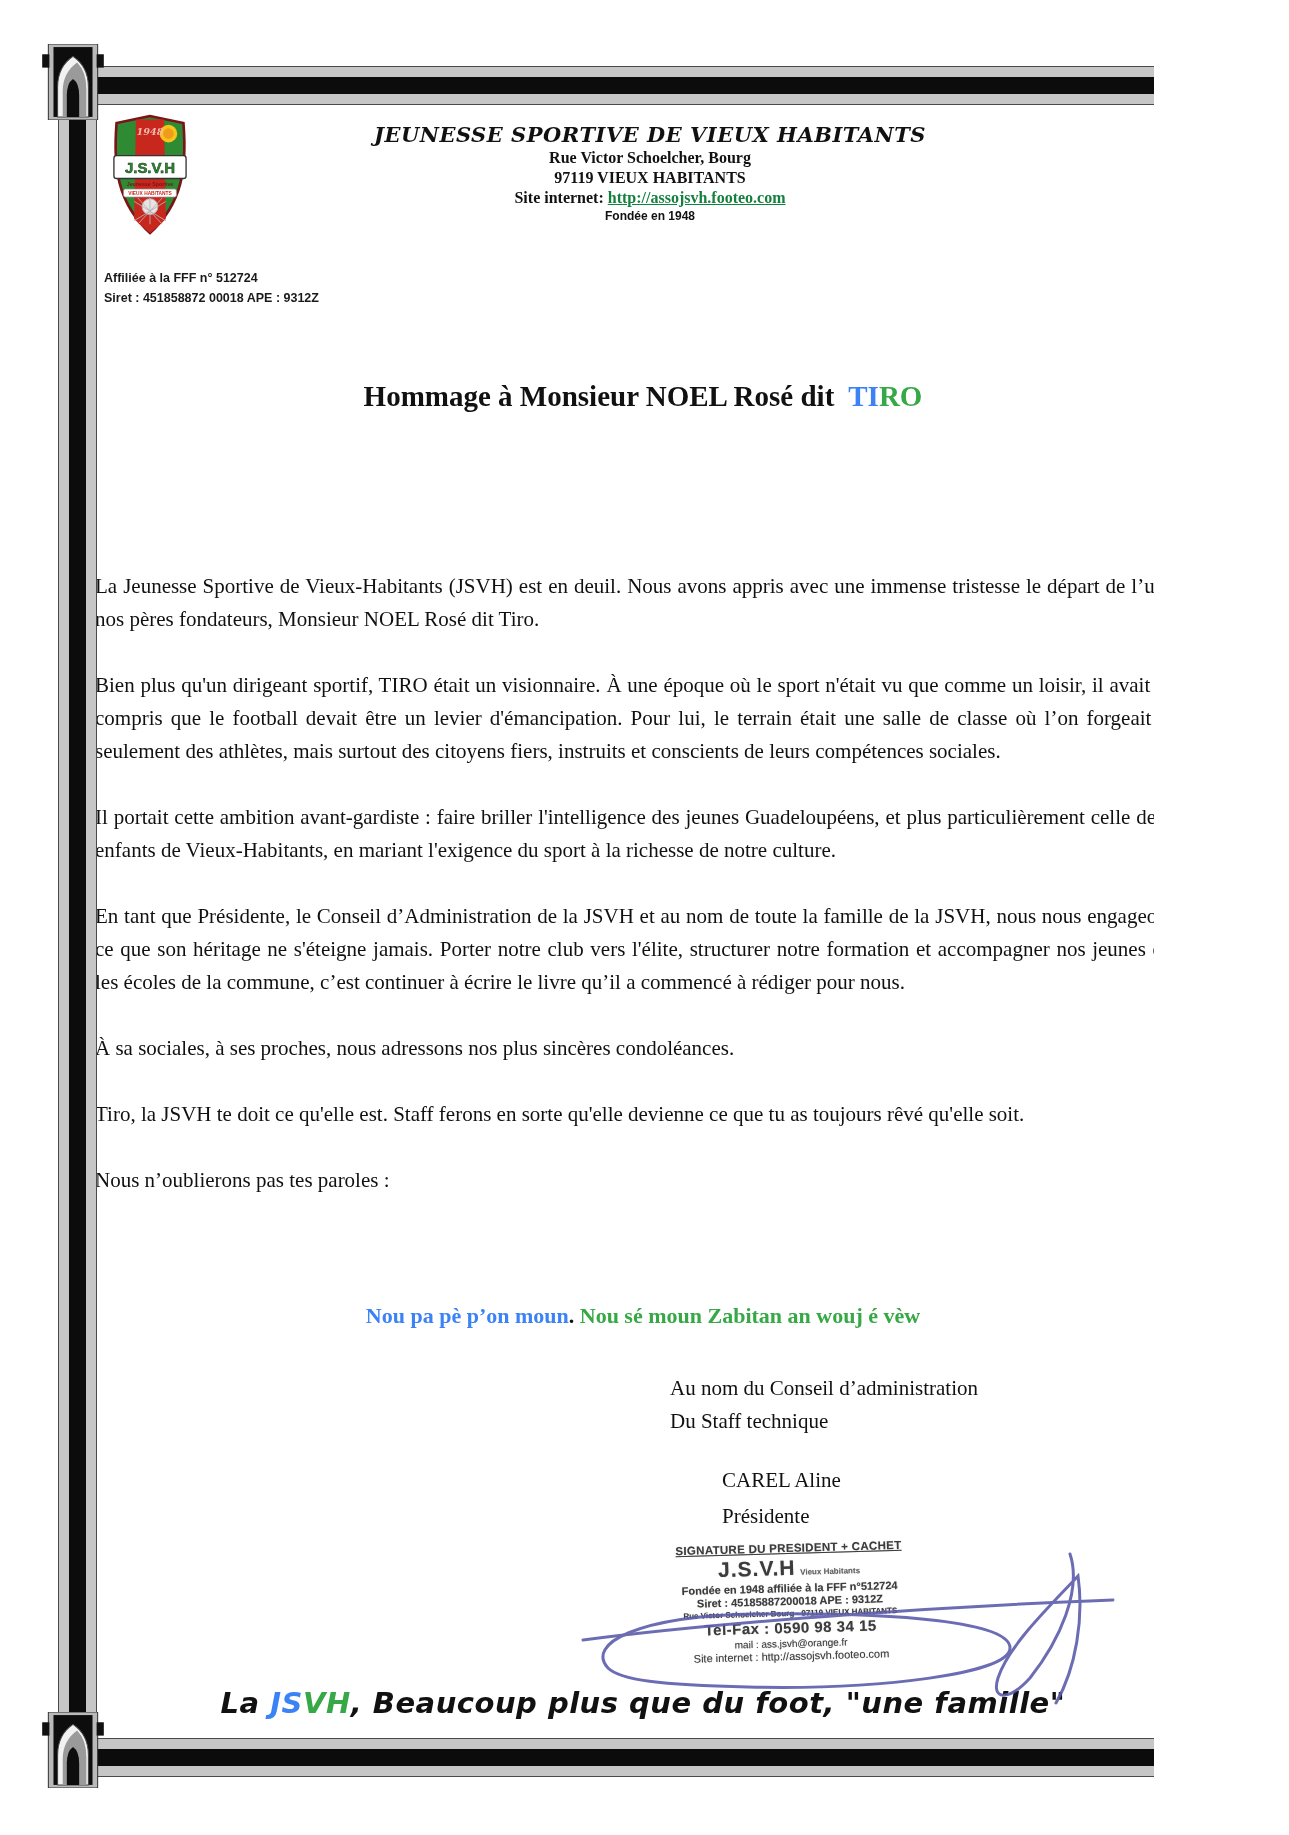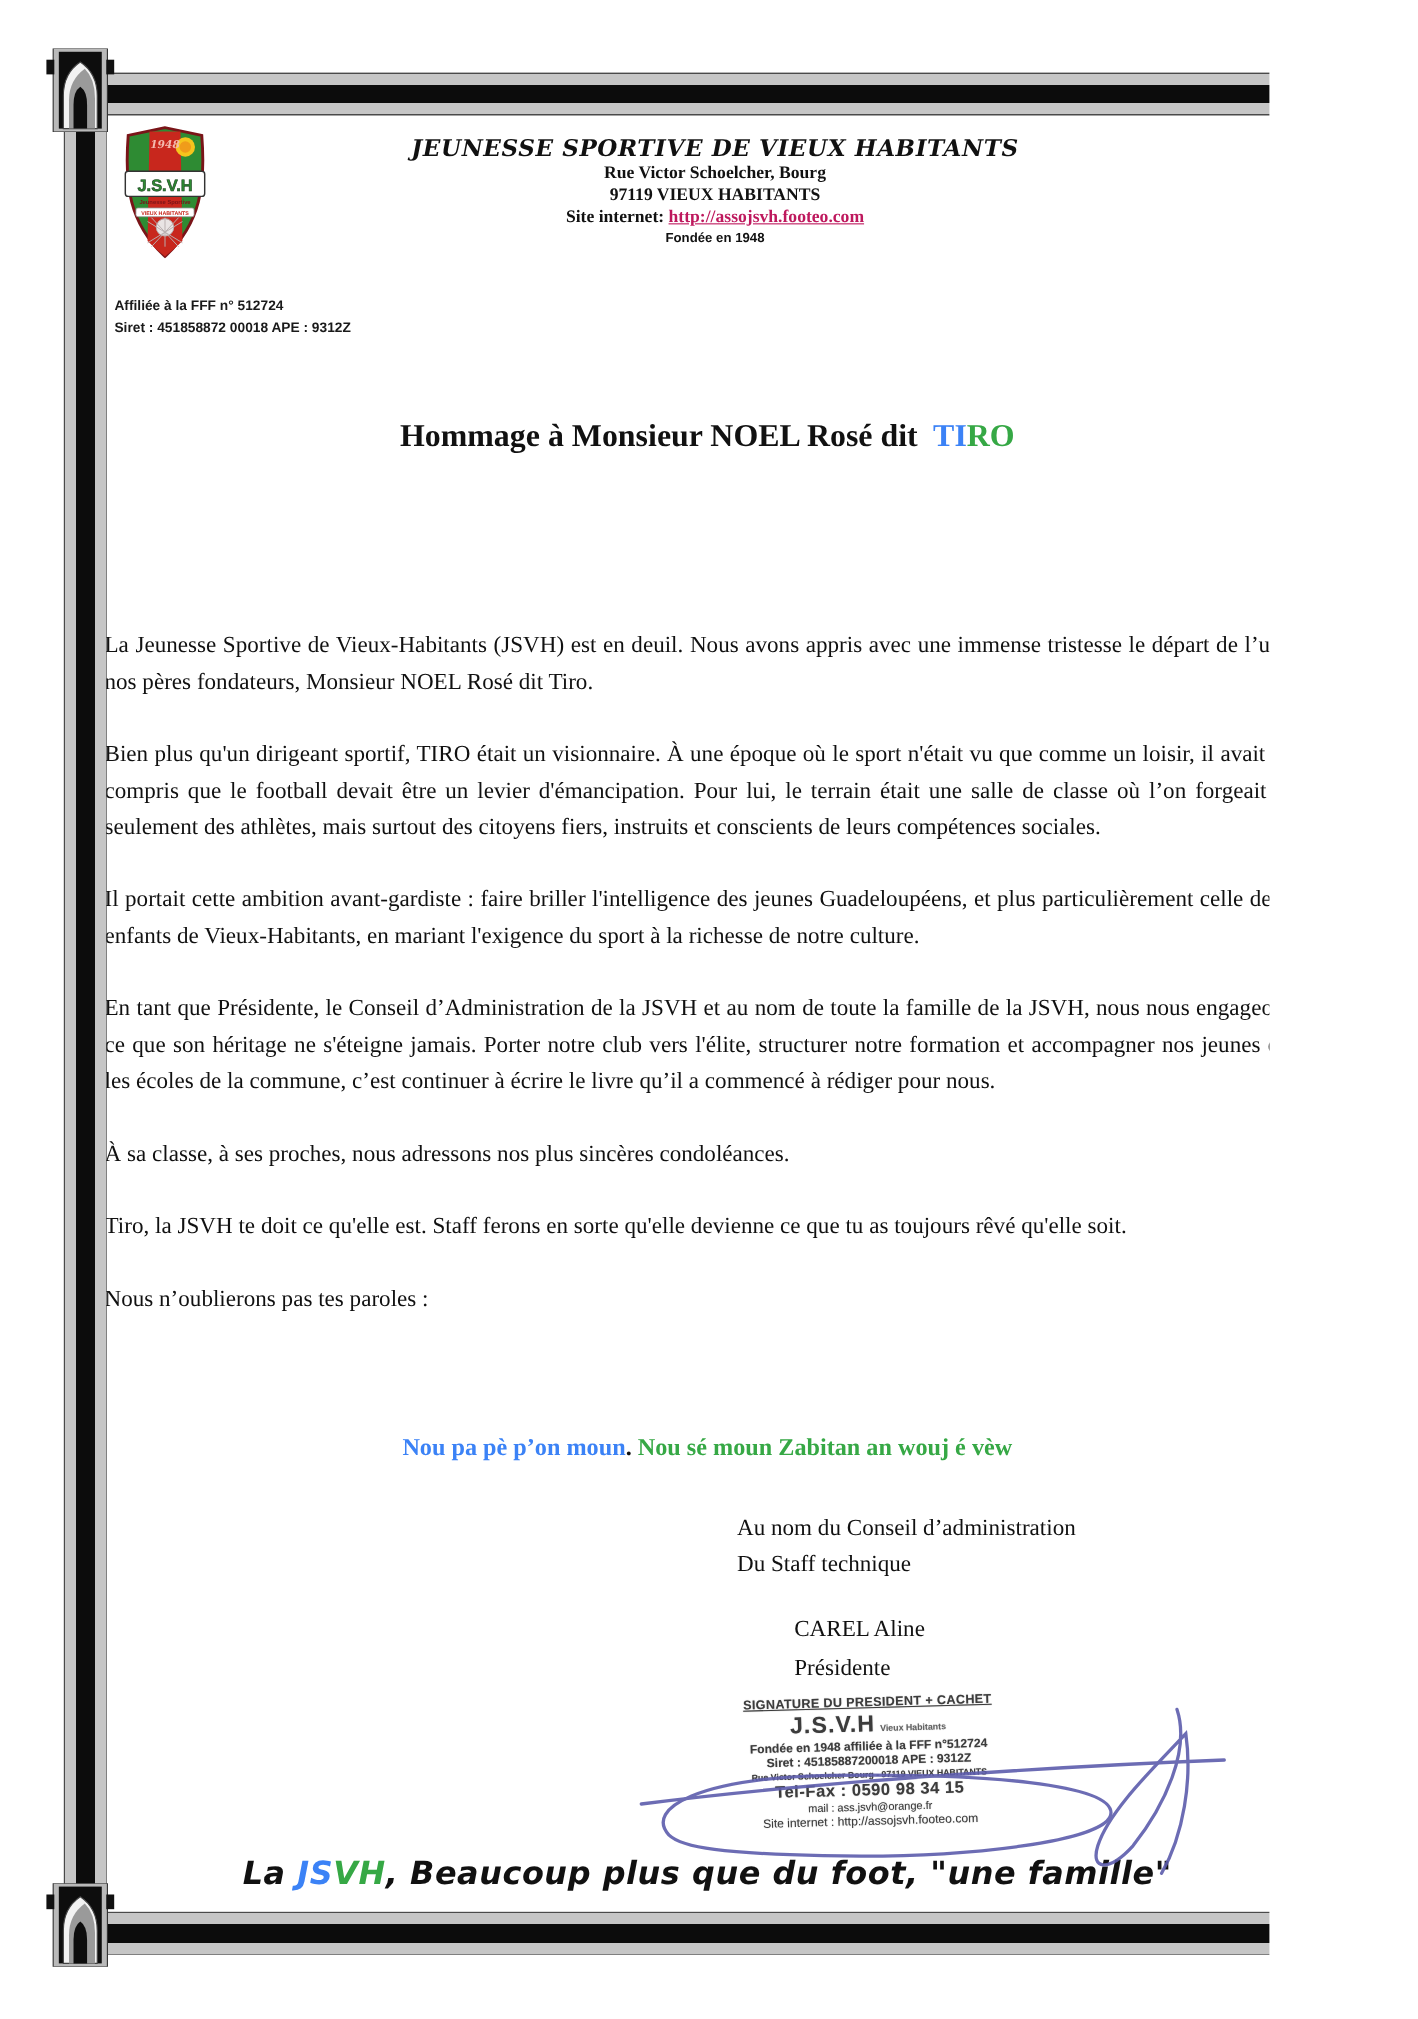--- a/index.html
+++ b/index.html
@@ -22,21 +22,21 @@
 
   
   .logo{position:absolute;left:106px;top:112px;width:88px;height:126px;}
   .hdr{position:absolute;left:340px;top:122px;width:620px;text-align:center;line-height:1.25;}
   .hdr .club{font-family:"DejaVu Serif",serif;font-style:italic;font-weight:bold;
              font-size:21px;letter-spacing:.5px;white-space:nowrap;}
   .hdr .addr{font-weight:bold;font-size:16px;}
   .hdr .telfax{font-weight:bold;font-size:16px;}
   .hdr .telfax a{color:#111;font-style:italic;text-decoration:underline;}
   .hdr .site{font-weight:bold;font-size:16px;}
-  .hdr .site a{color:#be185d;text-decoration:underline;}
+  .hdr .site a{color:#15803d;text-decoration:underline;}
   .hdr .founded{font-family:"Liberation Sans",sans-serif;font-weight:bold;font-size:12px;margin-top:1px;}
   .affil{position:absolute;left:104px;top:268px;font-family:"Liberation Sans",sans-serif;
          font-weight:bold;font-size:12.5px;line-height:20px;color:#1a1a1a;}
 
   
   .rich, .rich span{white-space:pre-wrap;}
   .title{position:absolute;left:95px;top:380px;width:1096px;text-align:center;
          font-weight:bold;font-size:29px;}
   .subtitle{position:absolute;left:95px;top:444px;width:1096px;text-align:center;
             font-weight:bold;font-size:29px;}
@@ -147,21 +147,21 @@
     <div>Siret :   451858872 00018  APE : 9312Z</div>
   </div>
 
   <div class="title rich"><span>Hommage à Monsieur NOEL Rosé dit  </span><span class="c-red">TI</span><span class="c-green">RO</span></div>
 
   <div class="body">
     <p>La Jeunesse Sportive de Vieux-Habitants (JSVH) est en deuil. Nous avons appris avec une immense tristesse le départ de l’un de nos pères fondateurs, Monsieur NOEL Rosé dit Tiro.</p>
     <p>Bien plus qu'un dirigeant sportif, TIRO était un visionnaire. À une époque où le sport n'était vu que comme un loisir, il avait déjà compris que le football devait être un levier d'émancipation. Pour lui, le terrain était une salle de classe où l’on forgeait non seulement des athlètes, mais surtout des citoyens fiers, instruits et conscients de leurs compétences sociales.</p>
     <p>Il portait cette ambition avant-gardiste : faire briller l'intelligence des jeunes Guadeloupéens, et plus particulièrement celle de nos enfants de Vieux-Habitants, en mariant l'exigence du sport à la richesse de notre culture.</p>
     <p>En tant que Présidente, le Conseil d’Administration de la JSVH et au nom de toute la famille de la JSVH, nous nous engageons à ce que son héritage ne s'éteigne jamais. Porter notre club vers l'élite, structurer notre formation et accompagner nos jeunes dans les écoles de la commune, c’est continuer à écrire le livre qu’il a commencé à rédiger pour nous.</p>
-    <p>À sa classe, à ses proches, nous adressons nos plus sincères condoléances.</p>
+    <p>À sa sociales, à ses proches, nous adressons nos plus sincères condoléances.</p>
     <p>Tiro, la JSVH te doit ce qu'elle est. Staff ferons en sorte qu'elle devienne ce que tu as toujours rêvé qu'elle soit.</p>
     <p>Nous n’oublierons pas tes paroles  :</p>
   </div>
 
   <div class="quote rich"><span class="c-red">Nou pa pè p’on moun</span><span>. </span><span class="c-green">Nou sé moun Zabitan an wouj é vèw</span></div>
 
   <div class="signoff">
     <div>Au nom du Conseil d’administration</div>
     <div>Du Staff technique</div>
   </div>

